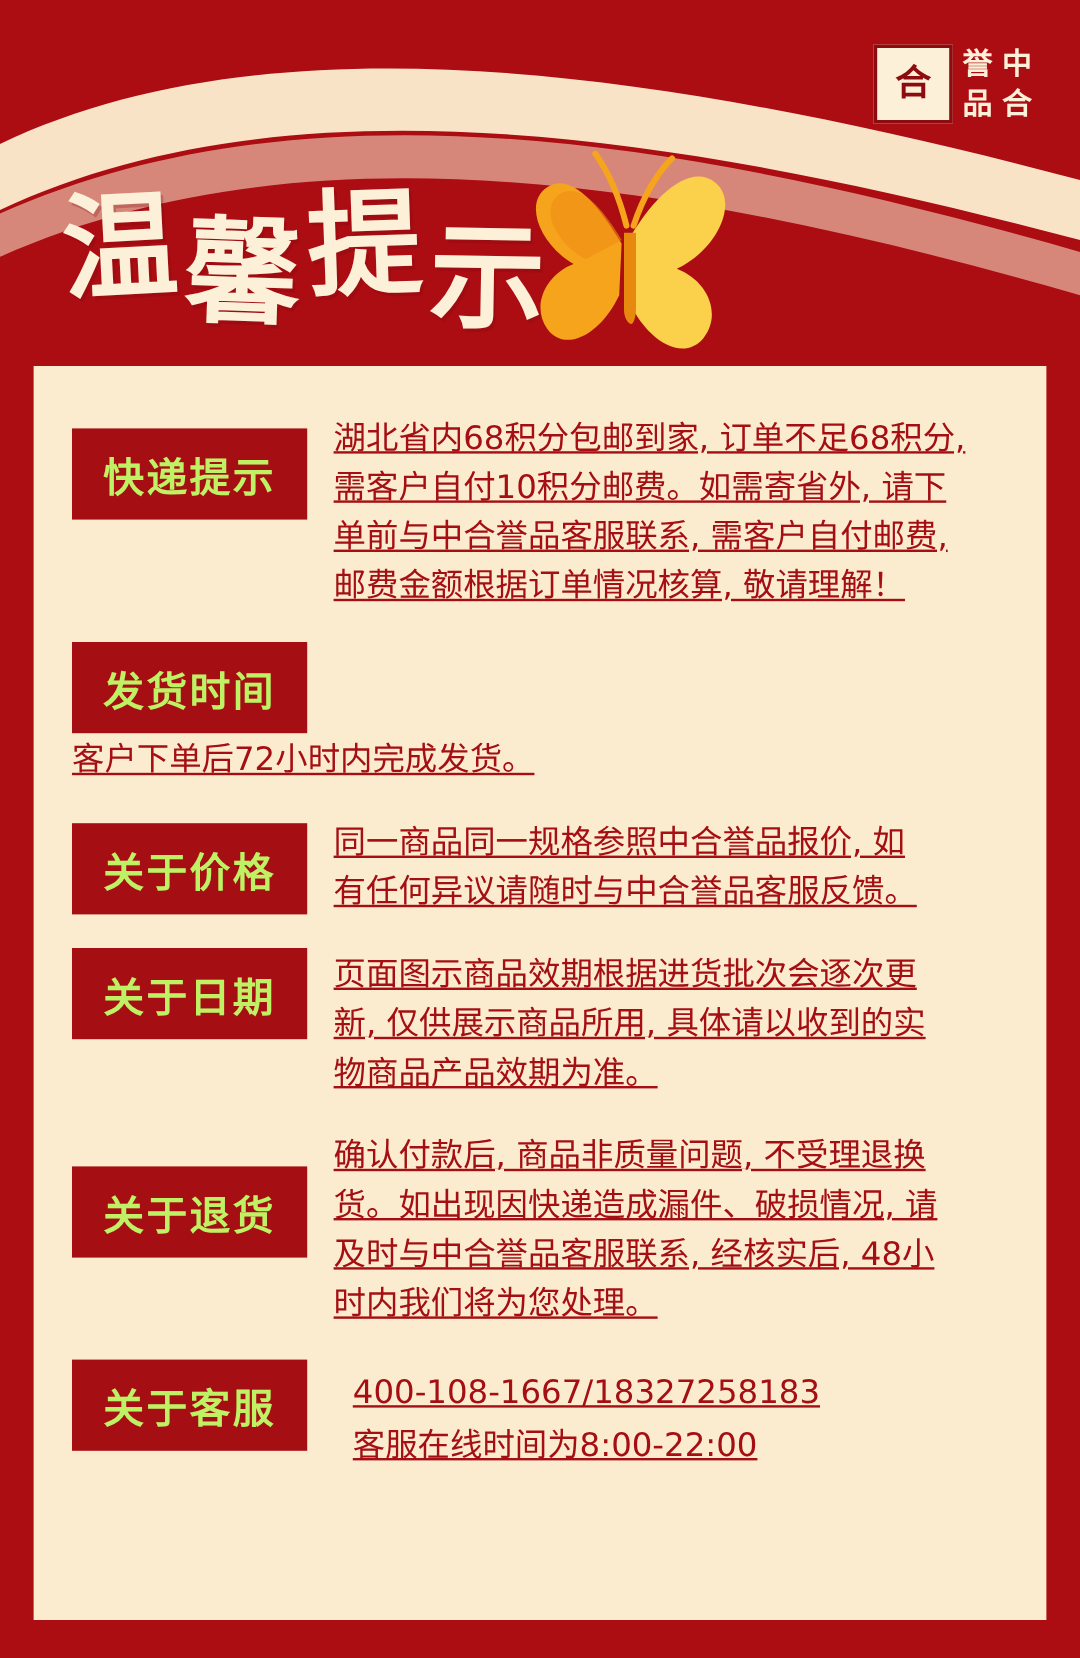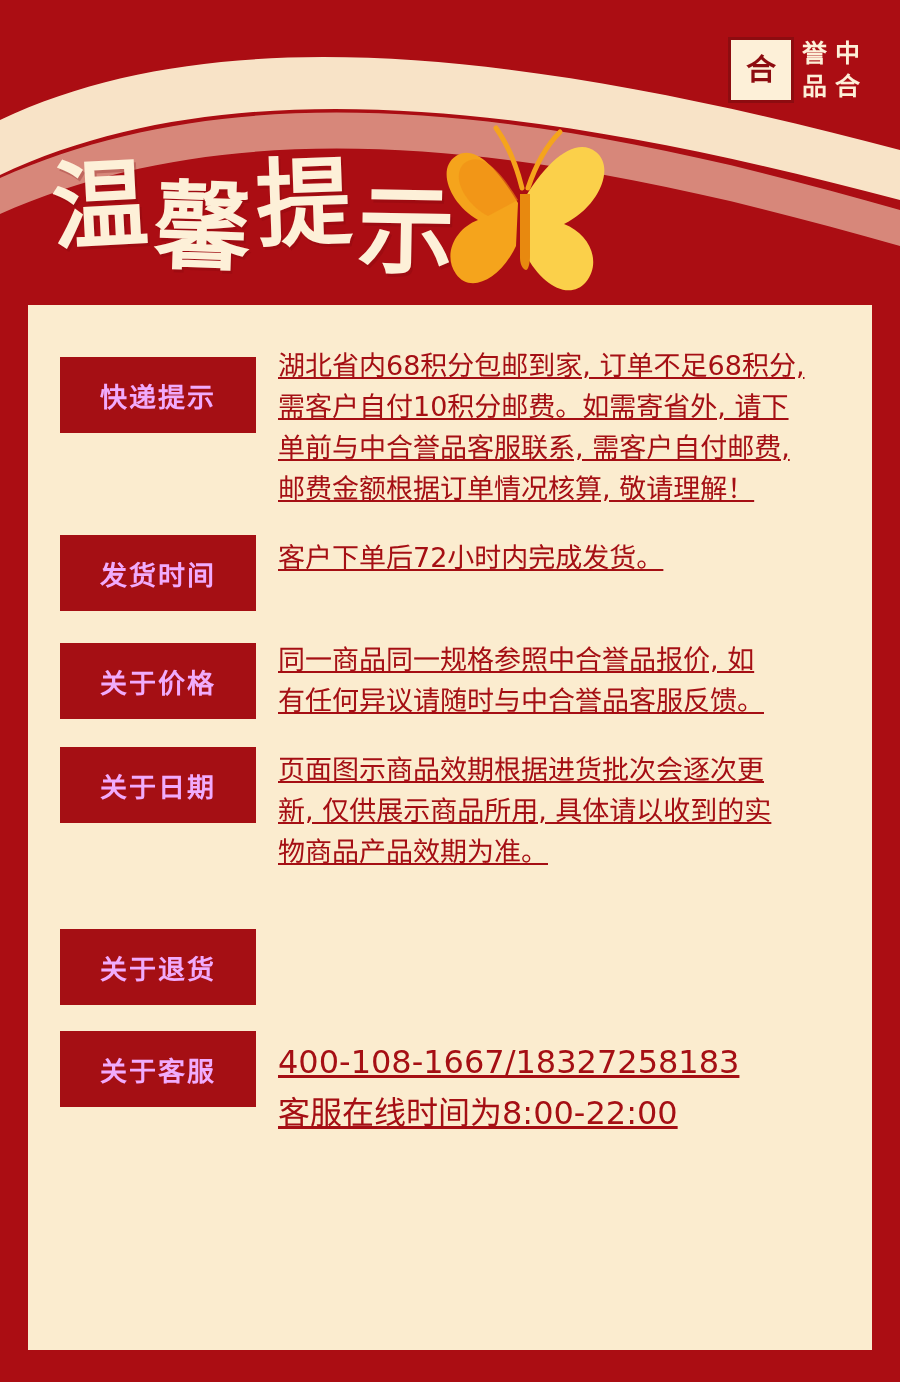--- a/index.html
+++ b/index.html
@@ -133,54 +133,54 @@
     display: flex;
     align-items: flex-start;
     padding: 0 26px 0 32px;
     margin-bottom: 26px;
   }
   .tag {
     flex: 0 0 auto;
     width: 196px;
     min-height: 76px;
     background: #a50f14;
-    color: #f0abfc;
-    font-family: "DejaVu Serif", serif;
-    font-weight: bold;
-    font-size: 27px;
+    color: #bef264;
+    font-family: "DejaVu Serif", serif;
+    font-weight: bold;
+    font-size: 34px;
     letter-spacing: 2px;
     display: flex;
     align-items: center;
     justify-content: center;
     margin-right: 22px;
     box-sizing: border-box;
   }
   .body-text {
     flex: 1 1 auto;
     color: #a50f14;
     font-family: "DejaVu Sans", sans-serif;
     font-size: 27px;
     line-height: 1.52;
     padding-top: 2px;
     white-space: pre-line;
     word-break: break-all;
     text-decoration: underline;
   }
   .row-express .tag { margin-top: 14px; }
-  .row-ship { margin-top: 20px; }
+  .row-ship { margin-top: 20px; flex-direction: column; }
   .row-price { margin-top: 14px; }
   .row-price .tag { margin-top: 6px; }
   .row-date { margin-top: 20px; }
   .row-date .tag { margin-top: 0; }
   .row-return { margin-top: 18px; }
   .row-return .tag { margin-top: 31px; }
-  .row-service { margin-top: 22px; }
+  .row-service { margin-top: 22px; gap: 16px; }
   .row-service .body-text {
     font-family: "DejaVu Sans", sans-serif;
-    font-size: 32px;
+    font-size: 27px;
     line-height: 1.6;
     padding-top: 6px;
   }
 </style>
 </head>
 <body>
 
 <div class="poster">
 
   <div class="top-band">
@@ -241,20 +241,24 @@
 
       <div class="row row-date">
         <div class="tag">关于日期</div>
         <div class="body-text">页面图示商品效期根据进货批次会逐次更
 新, 仅供展示商品所用, 具体请以收到的实
 物商品产品效期为准。</div>
       </div>
 
       <div class="row row-return">
         <div class="tag">关于退货</div>
+        <div class="body-text">确认付款后, 商品非质量问题, 不受理退换
+货。如出现因快递造成漏件、破损情况, 请
+及时与中合誉品客服联系, 经核实后, 48小
+时内我们将为您处理。</div>
       </div>
 
       <div class="row row-service">
         <div class="tag">关于客服</div>
         <div class="body-text">400-108-1667/18327258183
 客服在线时间为8:00-22:00</div>
       </div>
 
     </div>
   </div>

